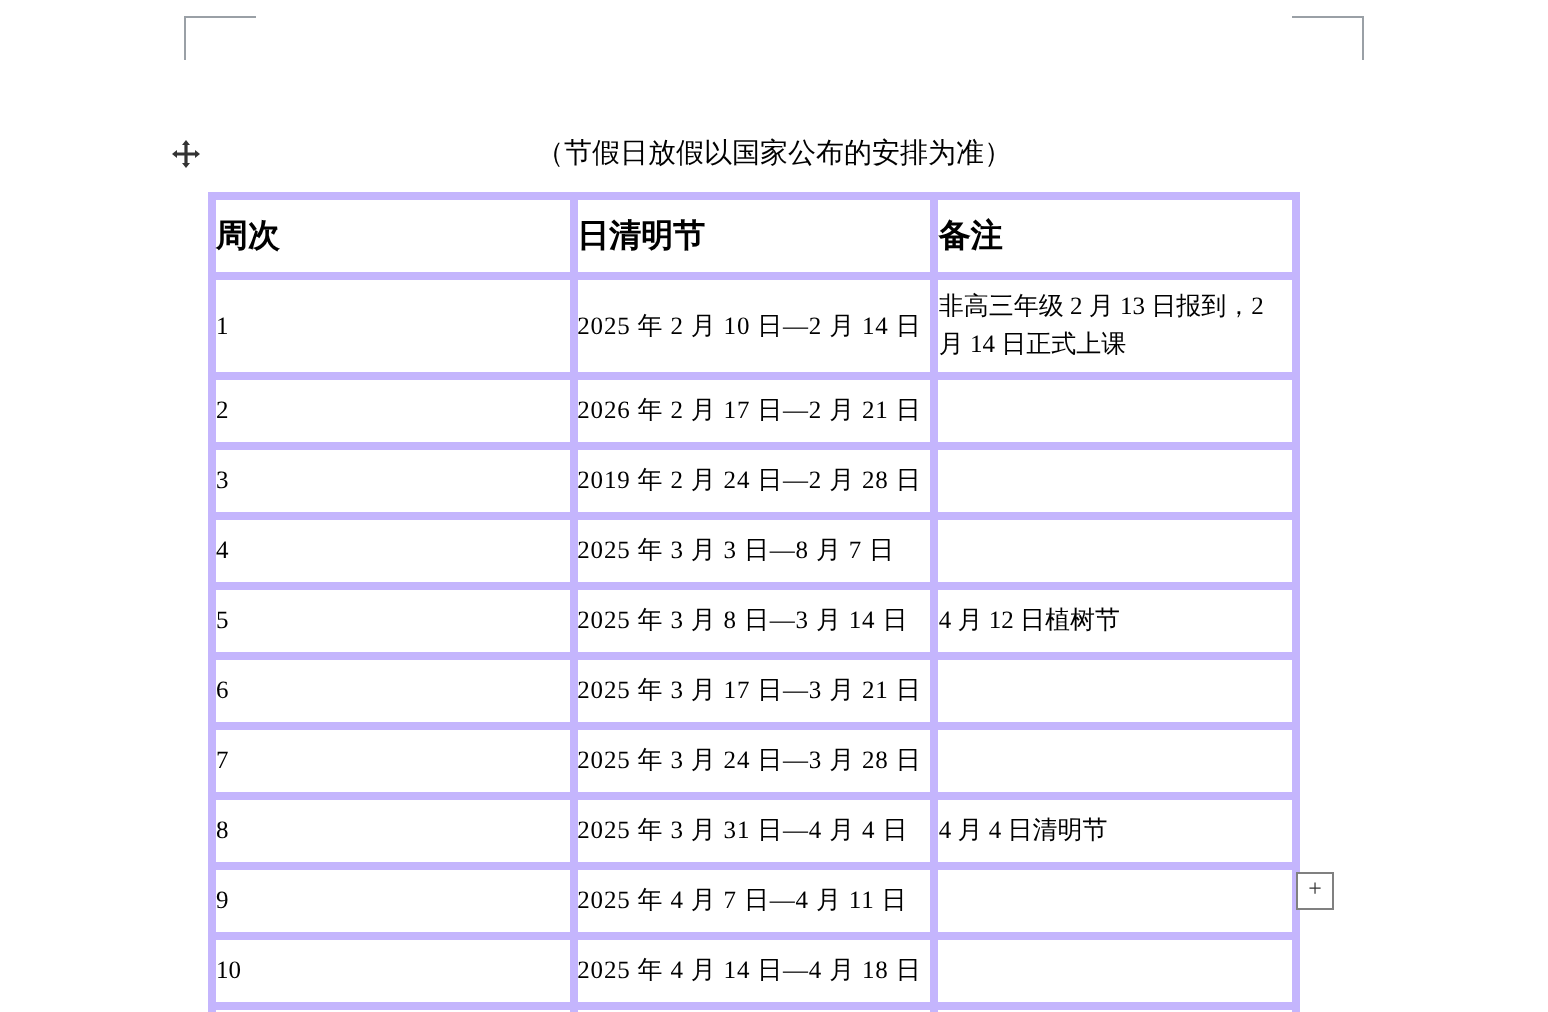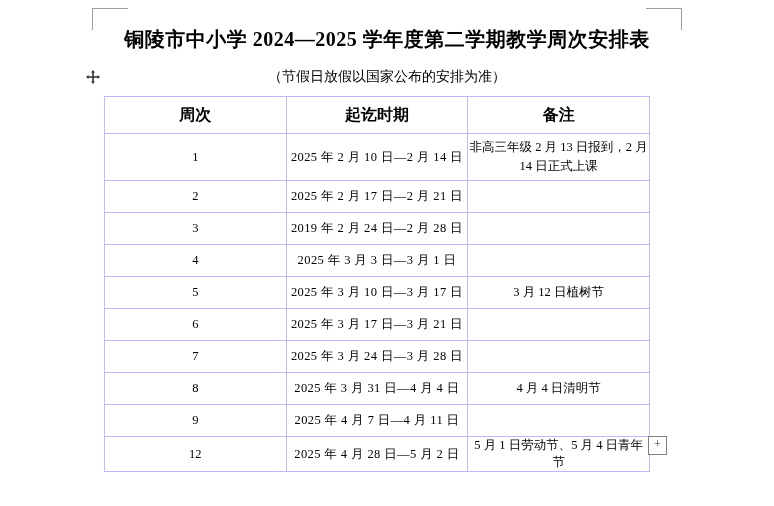--- a/index.html
+++ b/index.html
@@ -86,23 +86,23 @@
 
   table.schedule {
     position: absolute;
     left: 104px;
     top: 96px;
     width: 546px;
     border-collapse: collapse;
     table-layout: fixed;
   }
   table.schedule td, table.schedule th {
-    border: 1px solid #c4b5fd;
+    border: 4px solid #c4b5fd;
     padding: 0;
-    text-align: center;
+    text-align: left;
     vertical-align: middle;
     color: #000;
     font-family: "Liberation Serif", "DejaVu Serif", serif;
   }
   table.schedule thead th {
     height: 36px;
     font-size: 16px;
     font-weight: bold;
   }
   table.schedule tbody td {
@@ -126,56 +126,55 @@
   <div class="guide guide-tl-v"></div>
   <div class="guide guide-tr-h"></div>
   <div class="guide guide-tr-v"></div>
 
   <div class="move-handle">
     <svg width="14" height="14" viewBox="0 0 14 14" aria-hidden="true">
       <path d="M7 0 L9 2.5 H7.8 V6.2 H11.5 V5 L14 7 L11.5 9 V7.8 H7.8 V11.5 H9 L7 14 L5 11.5 H6.2 V7.8 H2.5 V9 L0 7 L2.5 5 V6.2 H6.2 V2.5 H5 Z" fill="#333333"></path>
     </svg>
   </div>
 
-  <div class="doc-title">铜陵市中小学 2024—2025 学年度第二学期教学周次安排表</div>
   <div class="doc-subtitle">（节假日放假以国家公布的安排为准）</div>
 
   <table class="schedule">
     <thead>
       <tr>
         <th class="col-week">周次</th>
-        <th class="col-date">起讫时期</th>
+        <th class="col-date">日清明节</th>
         <th class="col-note">备注</th>
       </tr>
     </thead>
     <tbody id="table-body">
         <tr class="tall">
           <td class="col-week">1</td>
           <td class="col-date">2025 年 2 月 10 日—2 月 14 日</td>
           <td class="col-note note-strong">非高三年级 2 月 13 日报到，2 月 14 日正式上课</td>
         </tr>
         <tr>
           <td class="col-week">2</td>
-          <td class="col-date">2025 年 2 月 17 日—2 月 21 日</td>
+          <td class="col-date">2026 年 2 月 17 日—2 月 21 日</td>
           <td class="col-note note-normal"></td>
         </tr>
         <tr>
           <td class="col-week">3</td>
           <td class="col-date">2019 年 2 月 24 日—2 月 28 日</td>
           <td class="col-note note-normal"></td>
         </tr>
         <tr>
           <td class="col-week">4</td>
-          <td class="col-date">2025 年 3 月 3 日—3 月 1 日</td>
+          <td class="col-date">2025 年 3 月 3 日—8 月 7 日</td>
           <td class="col-note note-normal"></td>
         </tr>
         <tr>
           <td class="col-week">5</td>
-          <td class="col-date">2025 年 3 月 10 日—3 月 17 日</td>
-          <td class="col-note note-normal">3 月 12 日植树节</td>
+          <td class="col-date">2025 年 3 月 8 日—3 月 14 日</td>
+          <td class="col-note note-normal">4 月 12 日植树节</td>
         </tr>
         <tr>
           <td class="col-week">6</td>
           <td class="col-date">2025 年 3 月 17 日—3 月 21 日</td>
           <td class="col-note note-normal"></td>
         </tr>
         <tr>
           <td class="col-week">7</td>
           <td class="col-date">2025 年 3 月 24 日—3 月 28 日</td>
           <td class="col-note note-normal"></td>
@@ -184,20 +183,25 @@
           <td class="col-week">8</td>
           <td class="col-date">2025 年 3 月 31 日—4 月 4 日</td>
           <td class="col-note note-normal">4 月 4 日清明节</td>
         </tr>
         <tr>
           <td class="col-week">9</td>
           <td class="col-date">2025 年 4 月 7 日—4 月 11 日</td>
           <td class="col-note note-normal"></td>
         </tr>
         <tr>
+          <td class="col-week">10</td>
+          <td class="col-date">2025 年 4 月 14 日—4 月 18 日</td>
+          <td class="col-note note-normal"></td>
+        </tr>
+        <tr>
           <td class="col-week">12</td>
           <td class="col-date">2025 年 4 月 28 日—5 月 2 日</td>
           <td class="col-note note-normal">5 月 1 日劳动节、5 月 4 日青年节</td>
         </tr>
       </tbody>
   </table>
 
   <div class="resize-handle">+</div>
 
 </div>

